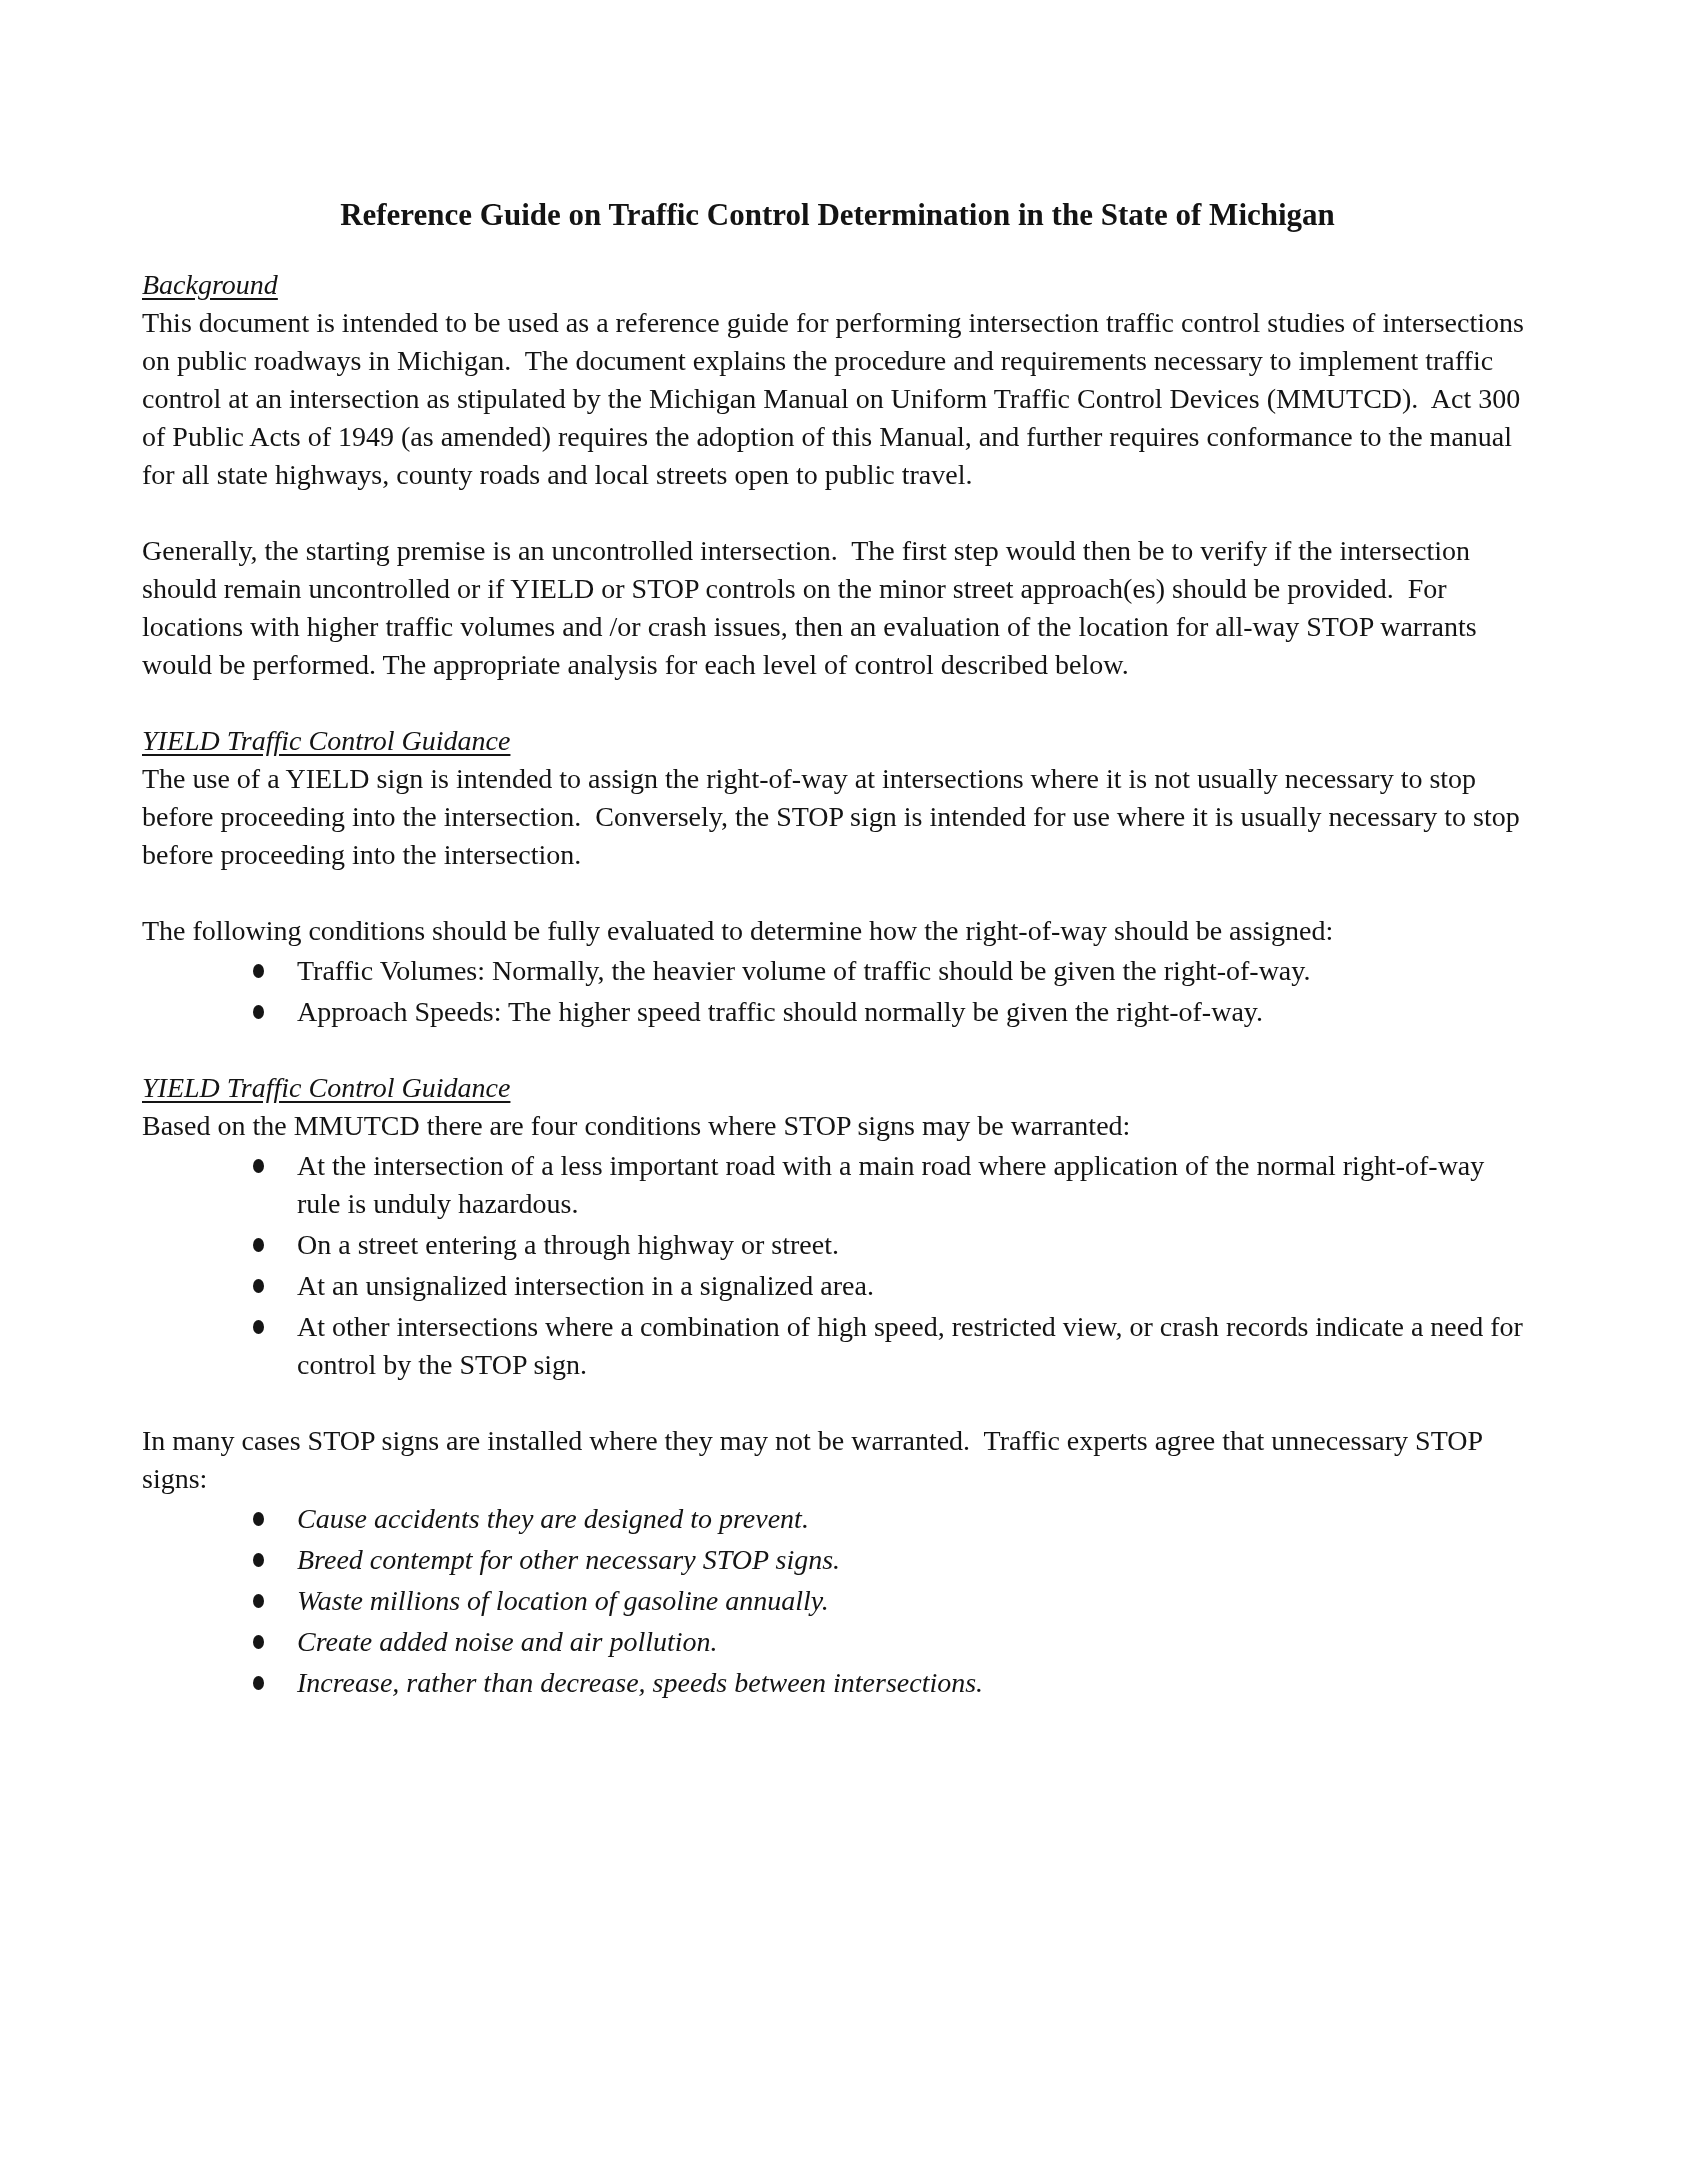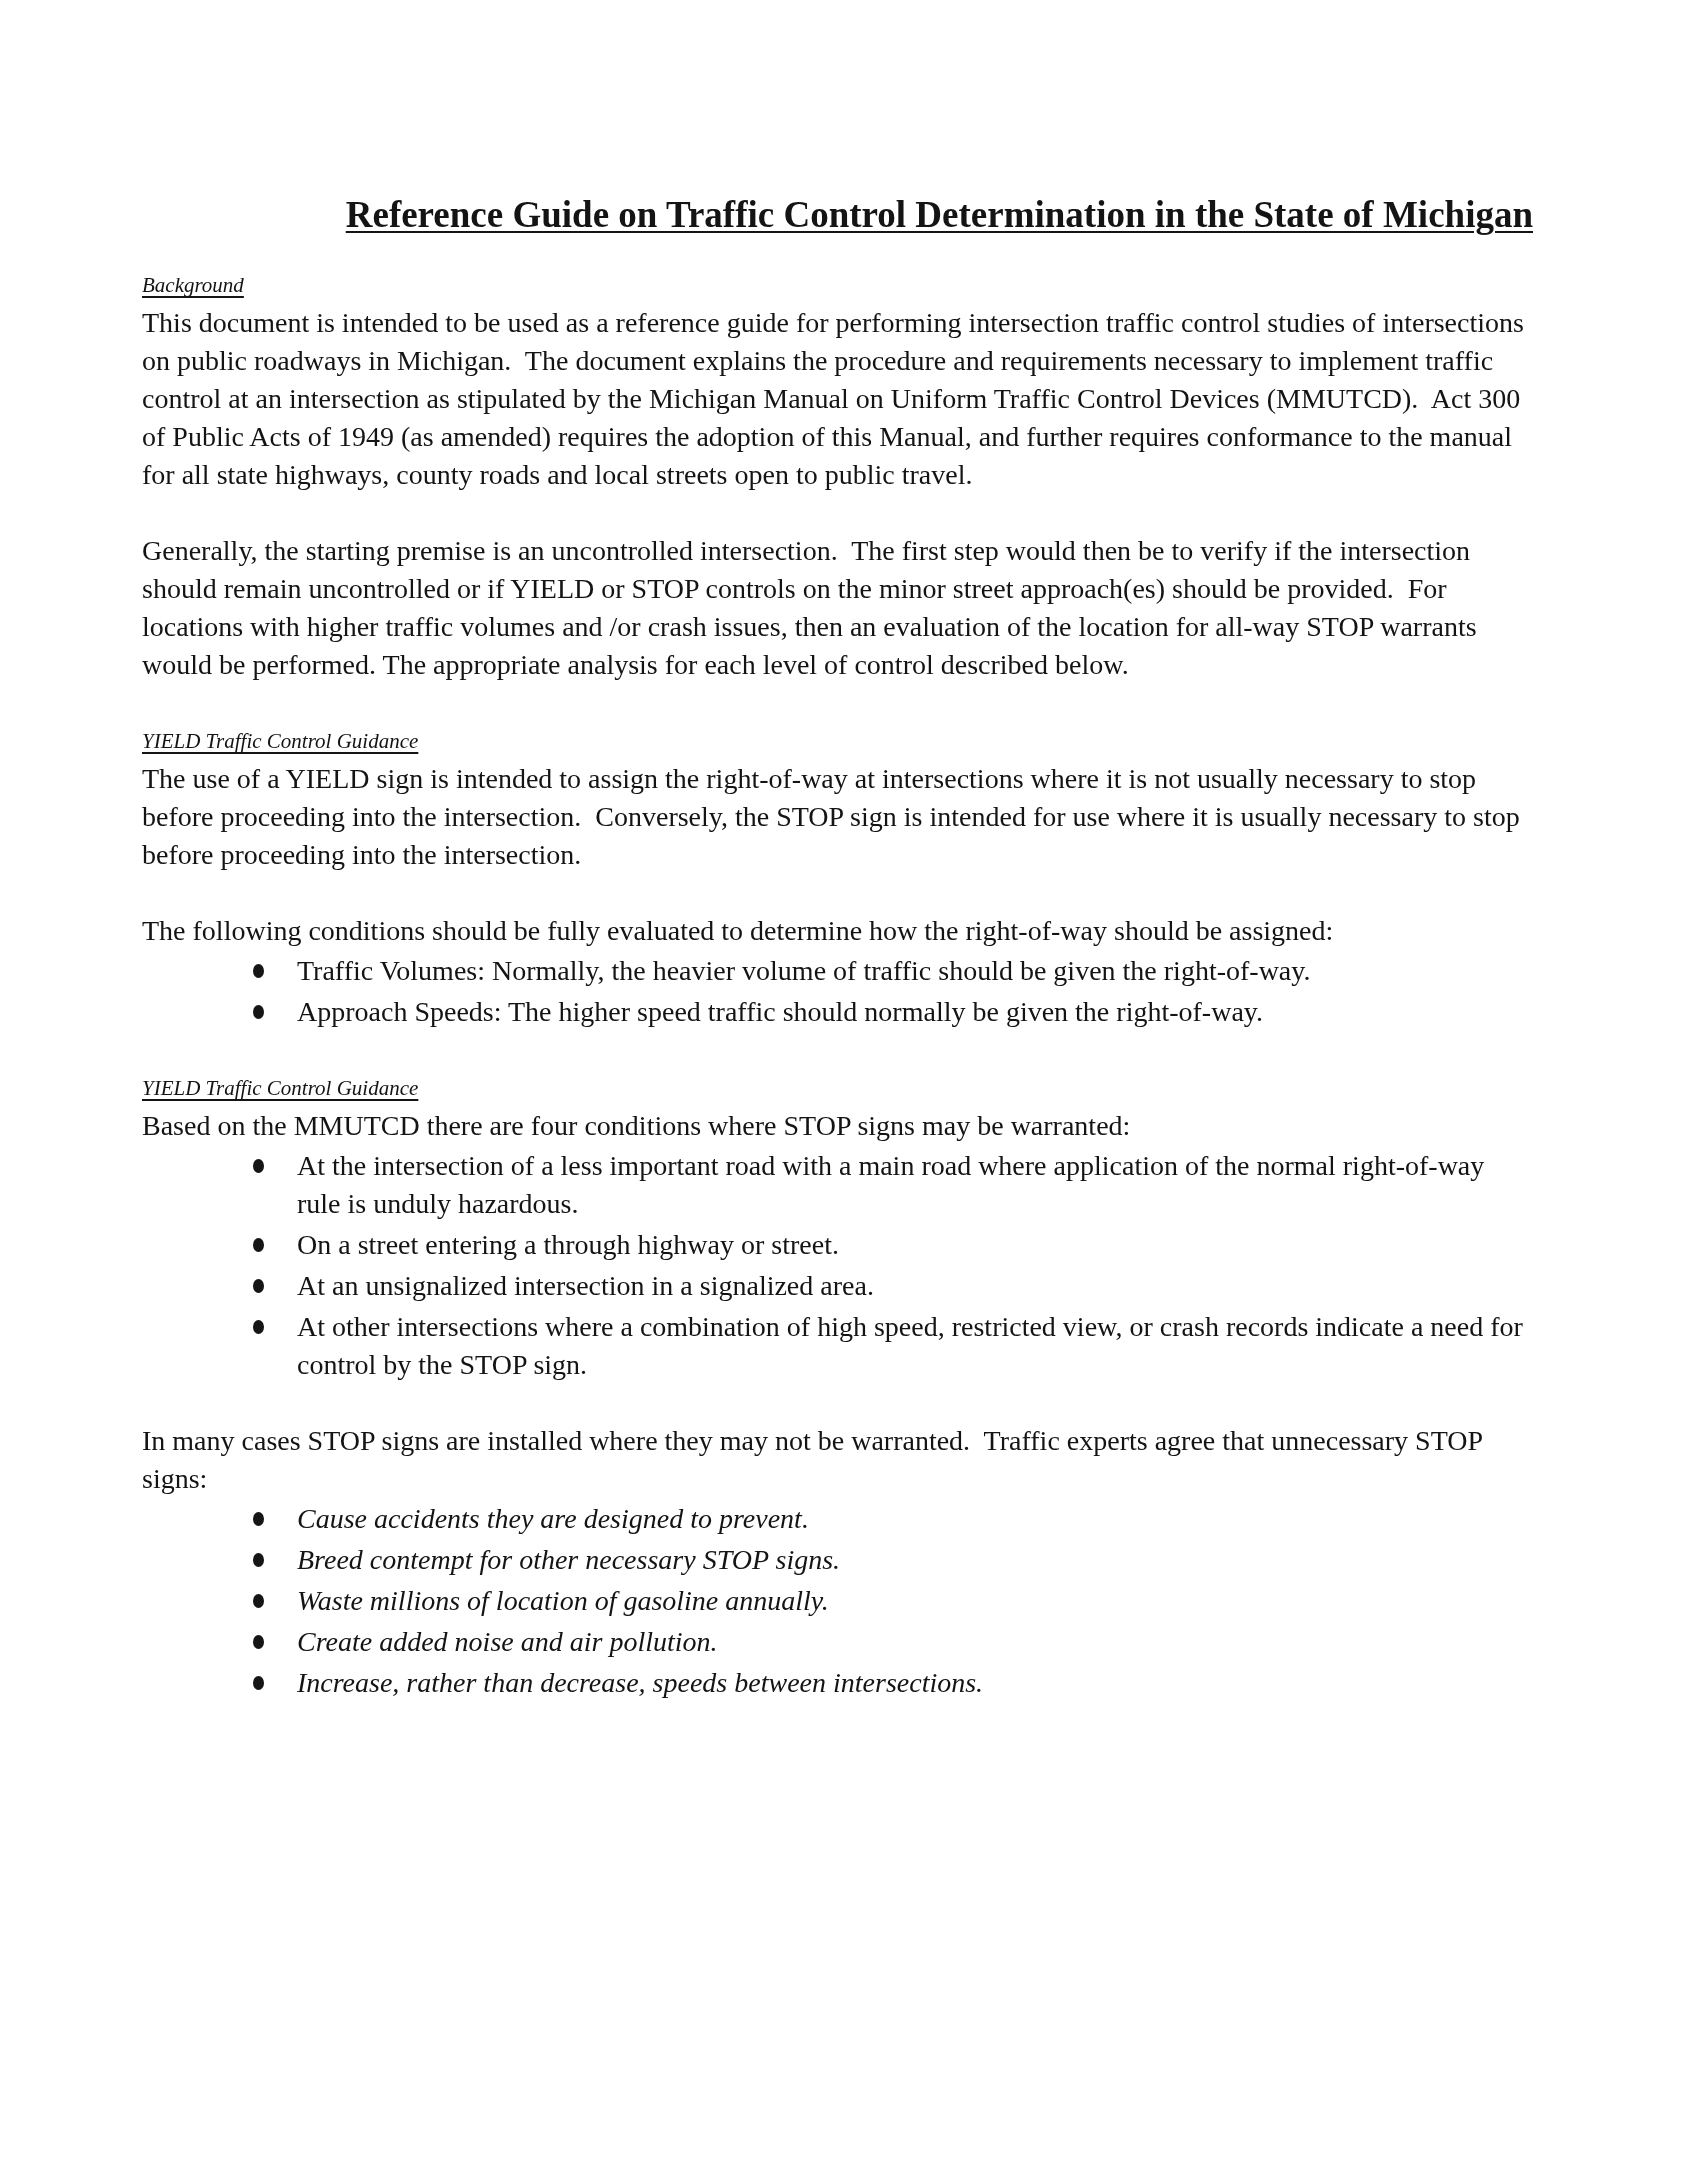--- a/index.html
+++ b/index.html
@@ -10,31 +10,30 @@
     height: 2178px;
     background: #ffffff;
     padding: 194px 150px 59px 142px;
     font-family: "Liberation Serif", "DejaVu Serif", serif;
     font-size: 28px;
     line-height: 38px;
     color: #141414;
     overflow: hidden;
   }
   .title {
-    font-size: 37px;
+    font-size: 31px;
     line-height: 42px;
     font-weight: bold;
-    text-align: right;
-    text-decoration: underline;
+    text-align: center;
     text-decoration-thickness: 2px;
     text-underline-offset: 4px;
     margin: 0 0 30px 0;
   }
   .heading {
-    font-size: 21px;
+    font-size: 28px;
     line-height: 38px;
     font-weight: normal;
     font-style: italic;
     text-decoration: underline;
     text-underline-offset: 4px;
   }
   .para {
     margin: 0 0 38px 0;
     white-space: pre-wrap;
   }

